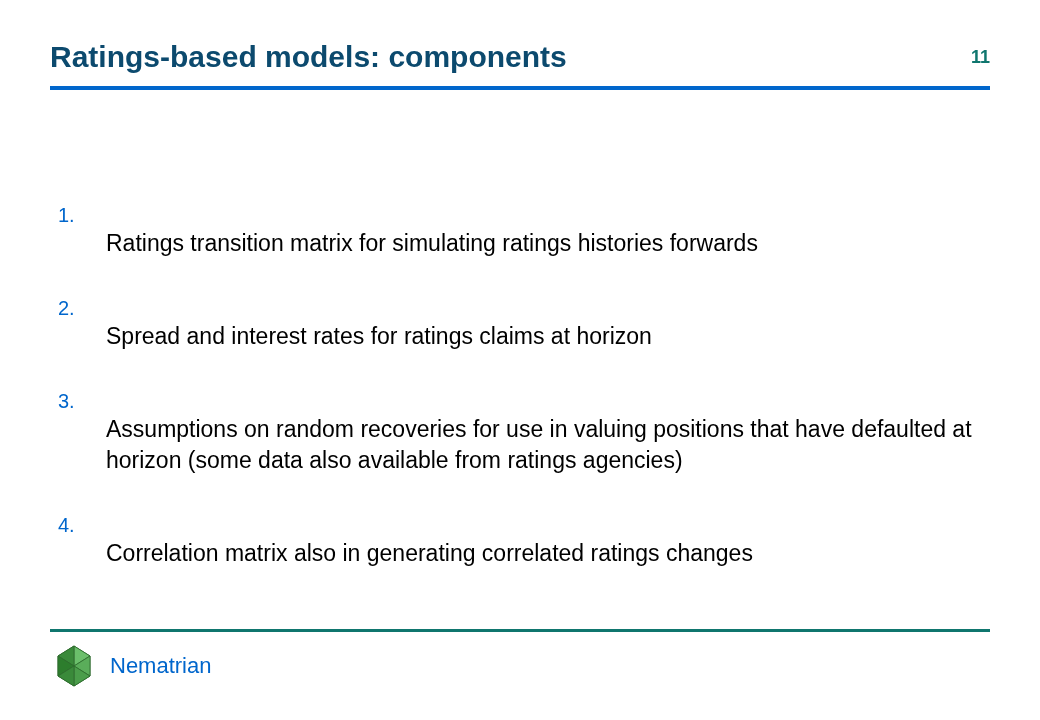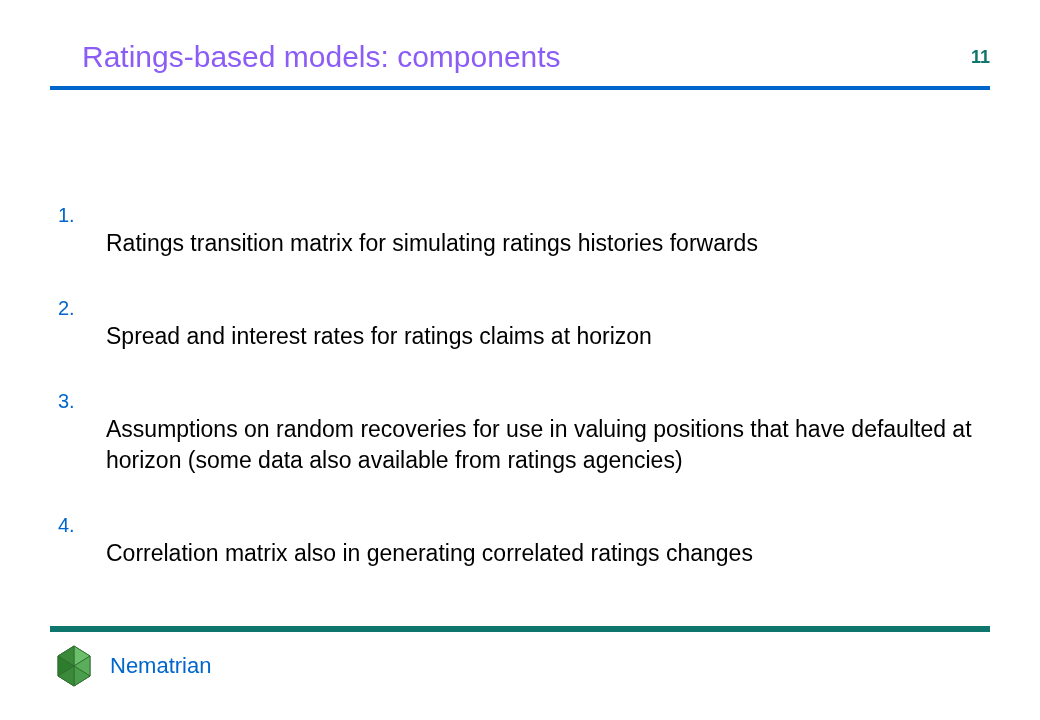--- a/index.html
+++ b/index.html
@@ -25,23 +25,22 @@
     .header {
       display: flex;
       justify-content: space-between;
       align-items: center;
       border-bottom: 4px solid #0066cc;
       padding-bottom: 12px;
       margin-bottom: 10px;
     }
     .title {
       font-size: 30px;
-      font-weight: normal;
-      color: #8b5cf6;
-      margin-left: 32px;
+      font-weight: bold;
+      color: #0c4a6e;
     }
     .page-number {
       font-size: 18px;
       font-weight: bold;
       color: #0f766e;
     }
     .content {
       flex: 1;
       padding-top: 100px;
       padding-left: 8px;
@@ -65,21 +64,21 @@
       padding-top: 2px;
     }
     .list-text {
       flex: 1;
       margin-top: 28px;
     }
     .footer {
       display: flex;
       justify-content: space-between;
       align-items: flex-end;
-      border-top: 6px solid #0f766e;
+      border-top: 3px solid #0f766e;
       padding-top: 10px;
     }
     .footer-left {
       display: flex;
       align-items: center;
       gap: 12px;
     }
     .logo {
       width: 48px;
       height: 48px;

